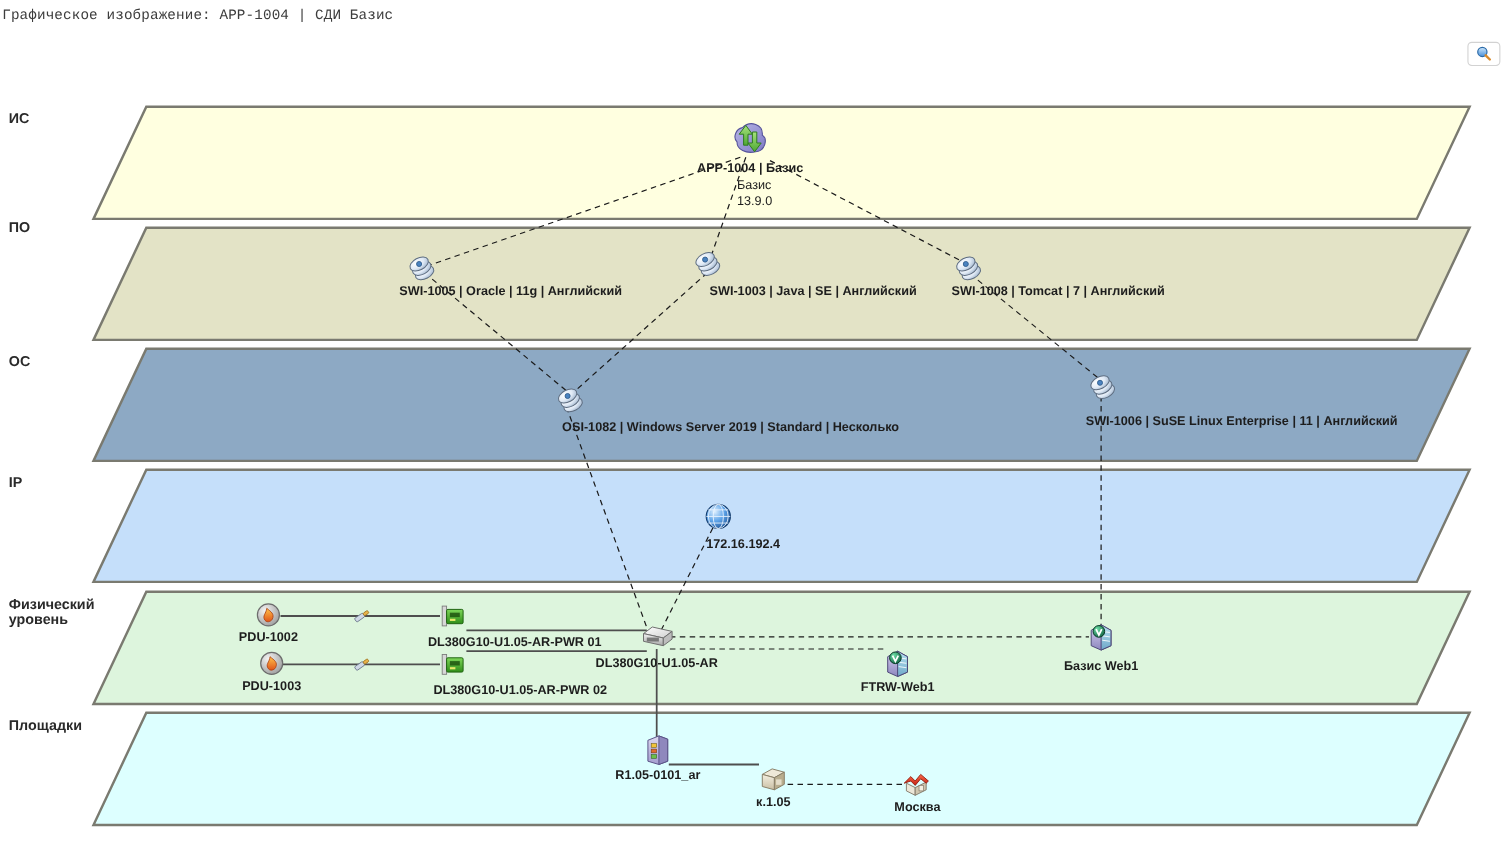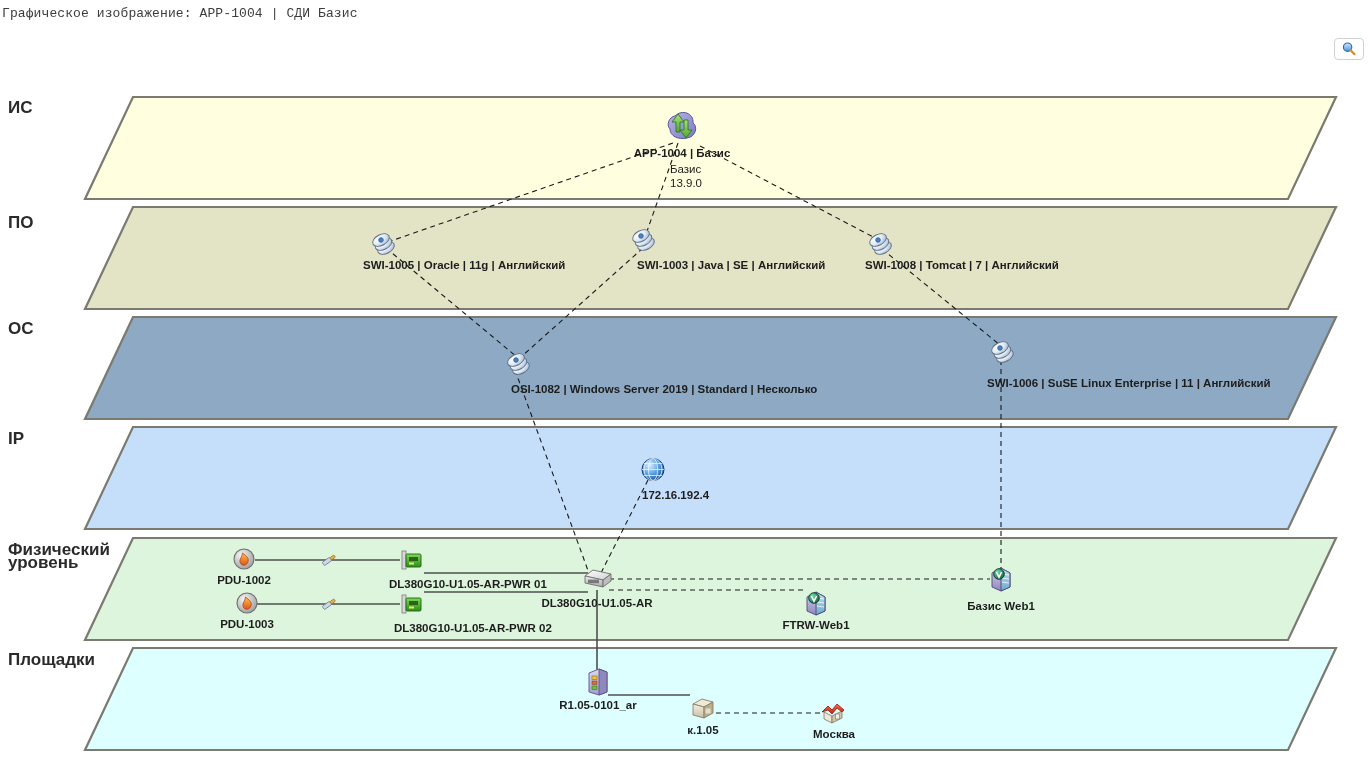--- a/index.html
+++ b/index.html
@@ -25,21 +25,21 @@
     width:100%;height:100%;display:flex;align-items:center;justify-content:center;
     cursor:pointer;
   }
 
   
   #canvas{position:absolute;left:0;top:0;width:1372px;height:766px;}
   #svg-layers,#svg-links{position:absolute;left:0;top:0;width:1372px;height:766px;}
   #svg-links{pointer-events:none;}
 
   .layer-label{
-    position:absolute;font-size:17px;font-weight:bold;color:#2a2a2a;
+    position:absolute;font-size:13px;font-weight:bold;color:#2a2a2a;
     line-height:13px;white-space:pre-line;left:8px;
   }
 
   
   .node{position:absolute;}
   .node .ico{position:absolute;left:50%;transform:translateX(-50%);top:0;}
   .node .cap{
     position:absolute;left:50%;transform:translateX(-50%);
     white-space:nowrap;font-size:11.5px;font-weight:bold;color:#1d1d1d;
     text-align:center;line-height:13px;
@@ -123,21 +123,21 @@
       <path d="M255,560 L400,560"></path>
       <path d="M257,604 L400,604"></path>
       <path d="M424,573 L588,573"></path>
       <path d="M424,592 L588,592"></path>
       <path d="M597,590 L597,672"></path>
       <path d="M608,695 L690,695"></path>
     </g>
   </svg>
 
   <div class="layer-label" style="top:101px">ИС</div>
-  <div class="layer-label" style="top:216px">ПО</div>
+  <div class="layer-label" style="top:200px">ПО</div>
   <div class="layer-label" style="top:322px">ОС</div>
   <div class="layer-label" style="top:432px">IP</div>
   <div class="layer-label" style="top:543px">Физический
 уровень</div>
   <div class="layer-label" style="top:653px">Площадки</div>
 
   <div class="node" style="left:659px;top:110px;width:46px;">
     <div class="ico">
       <svg width="40" height="36" viewBox="0 0 40 36">
         <defs>
@@ -185,21 +185,21 @@
     <div class="ico">
       <svg width="28" height="28" viewBox="0 0 28 28">
         <g stroke="#5e6d80" stroke-width=".9">
           <ellipse cx="16" cy="20" rx="9" ry="5.4" fill="url(#gDisc)" transform="rotate(-28 16 20)"></ellipse>
           <ellipse cx="13.5" cy="16" rx="9" ry="5.4" fill="url(#gDisc)" transform="rotate(-28 13.5 16)"></ellipse>
           <ellipse cx="11" cy="12" rx="9" ry="5.4" fill="url(#gDisc)" transform="rotate(-28 11 12)"></ellipse>
         </g>
         <circle cx="11" cy="12" r="2.3" fill="#4b83c0" stroke="#2f5c8c" stroke-width=".8"></circle>
       </svg>
     </div>
-    <div class="cap left" style="top:35px;left:7px">SWI-1003 | Java | SE | Английский</div>
+    <div class="cap left" style="top:35px;left:15px">SWI-1003 | Java | SE | Английский</div>
   </div>
 
   <div class="node" style="left:867px;top:228px;width:28px;">
     <div class="ico">
       <svg width="28" height="28" viewBox="0 0 28 28">
         <g stroke="#5e6d80" stroke-width=".9">
           <ellipse cx="16" cy="20" rx="9" ry="5.4" fill="url(#gDisc)" transform="rotate(-28 16 20)"></ellipse>
           <ellipse cx="13.5" cy="16" rx="9" ry="5.4" fill="url(#gDisc)" transform="rotate(-28 13.5 16)"></ellipse>
           <ellipse cx="11" cy="12" rx="9" ry="5.4" fill="url(#gDisc)" transform="rotate(-28 11 12)"></ellipse>
         </g>

